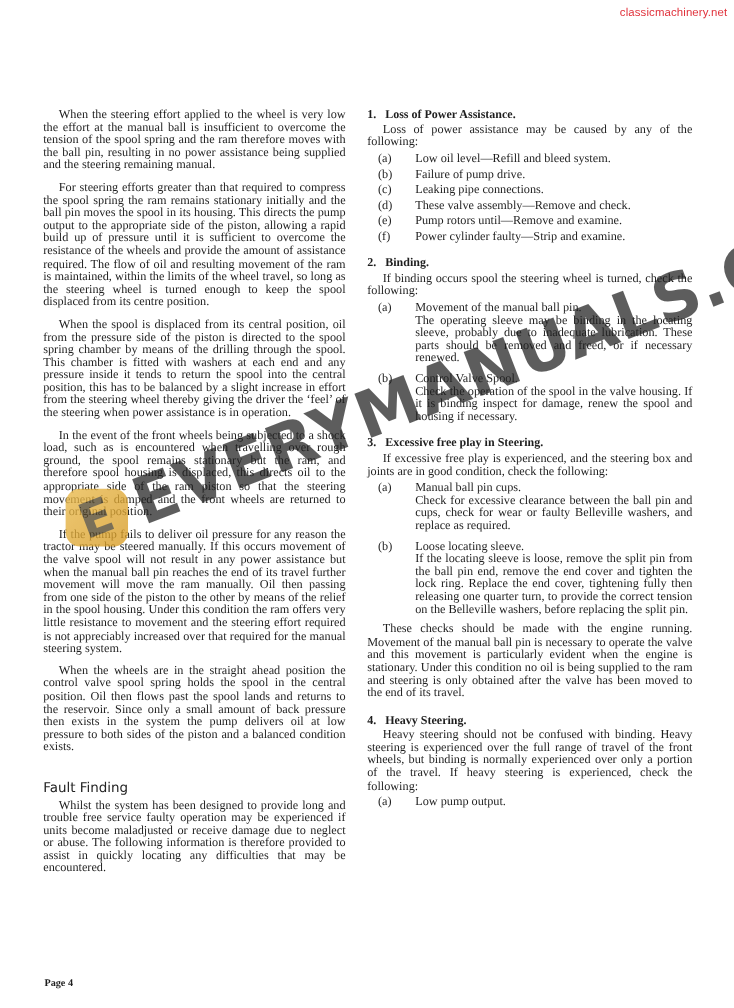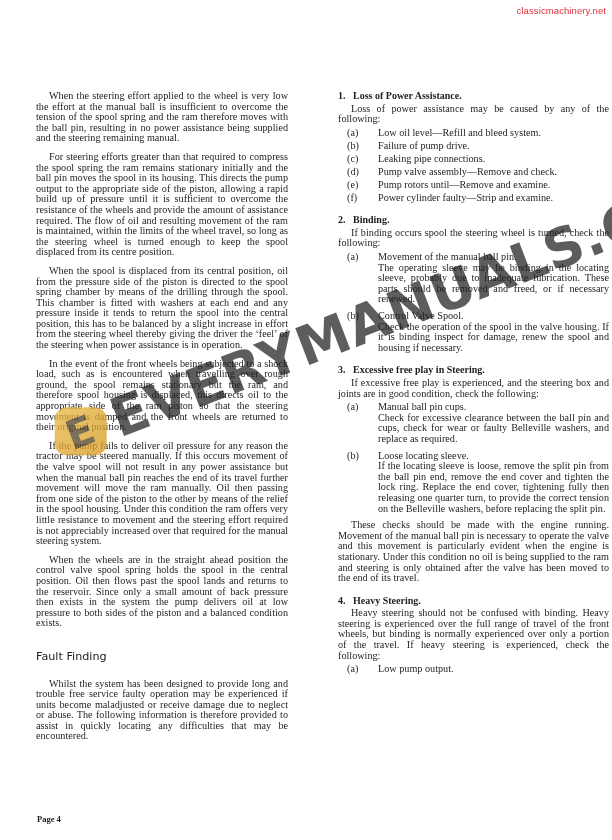--- a/index.html
+++ b/index.html
@@ -9,34 +9,34 @@
   }
   .site-mark {
     position: absolute; top: 5px; right: 6px; font-family: "Liberation Sans", sans-serif;
     font-size: 9.5px; color: #e0303a; letter-spacing: 0.1px;
   }
   .col {
     position: absolute; top: 91px; font-size: 10.2px; line-height: 10.6px; text-align: justify;
     hyphens: none;
   }
   .col-left { left: 36px; width: 252px; }
-  .col-right { left: 306px; width: 271px; margin-left: 32px; }
+  .col-right { left: 306px; width: 271px; }
   p { margin: 0 0 8px 0; text-indent: 13px; }
   .section-head { font-weight: bold; margin: 0 0 2px 0; font-size: 10px; }
   .section-head .num { display: inline-block; width: 15px; }
   .section { margin-bottom: 12px; }
   .intro { text-indent: 13px; margin: 0 0 3px 0; }
   ol.items { list-style: none; margin: 0; padding: 0; }
   ol.items li { position: relative; padding-left: 40px; margin-bottom: 2.4px; text-align: left; }
   ol.items li .marker { position: absolute; left: 9px; top: 0; }
   ol.items.detailed li { margin-bottom: 6px; }
   ol.items li .title { display: block; }
   ol.items li .desc { display: block; text-align: justify; }
   .fault-title {
-    font-family: "DejaVu Sans", sans-serif; font-size: 11.2px; margin: 23px 0 16px 0;
+    font-family: "DejaVu Sans", sans-serif; font-size: 11.2px; margin: 23px 0 4px 0;
     font-weight: normal; color: #222;
   }
   .page-num {
     position: absolute; left: 37px; top: 814px; font-size: 8.5px; font-weight: bold; text-align: center;
   }
   .watermark {
     position: absolute; left: 60px; top: 410px; width: 520px; height: 80px;
     transform: rotate(-21deg); transform-origin: 0 50%; pointer-events: none;
   }
   .wm-logo {
@@ -74,21 +74,21 @@
 
   <div class="section">
     <div class="section-head">
       <span class="num">1.</span><span>Loss of Power Assistance.</span>
     </div>
     <p class="intro">Loss of power assistance may be caused by any of the following:</p>
     <ol class="items">
       <li><span class="marker">(a)</span><span>Low oil level—Refill and bleed system.</span></li>
       <li><span class="marker">(b)</span><span>Failure of pump drive.</span></li>
       <li><span class="marker">(c)</span><span>Leaking pipe connections.</span></li>
-      <li><span class="marker">(d)</span><span>Pump valve assembly—Remove and check.</span></li>
+      <li><span class="marker">(d)</span><span>These valve assembly—Remove and check.</span></li>
       <li><span class="marker">(e)</span><span>Pump rotors until—Remove and examine.</span></li>
       <li><span class="marker">(f)</span><span>Power cylinder faulty—Strip and examine.</span></li>
     </ol>
   </div>
 
   <div class="section">
     <div class="section-head">
       <span class="num">2.</span><span>Binding.</span>
     </div>
     <p class="intro">If binding occurs spool the steering wheel is turned, check the following:</p>

